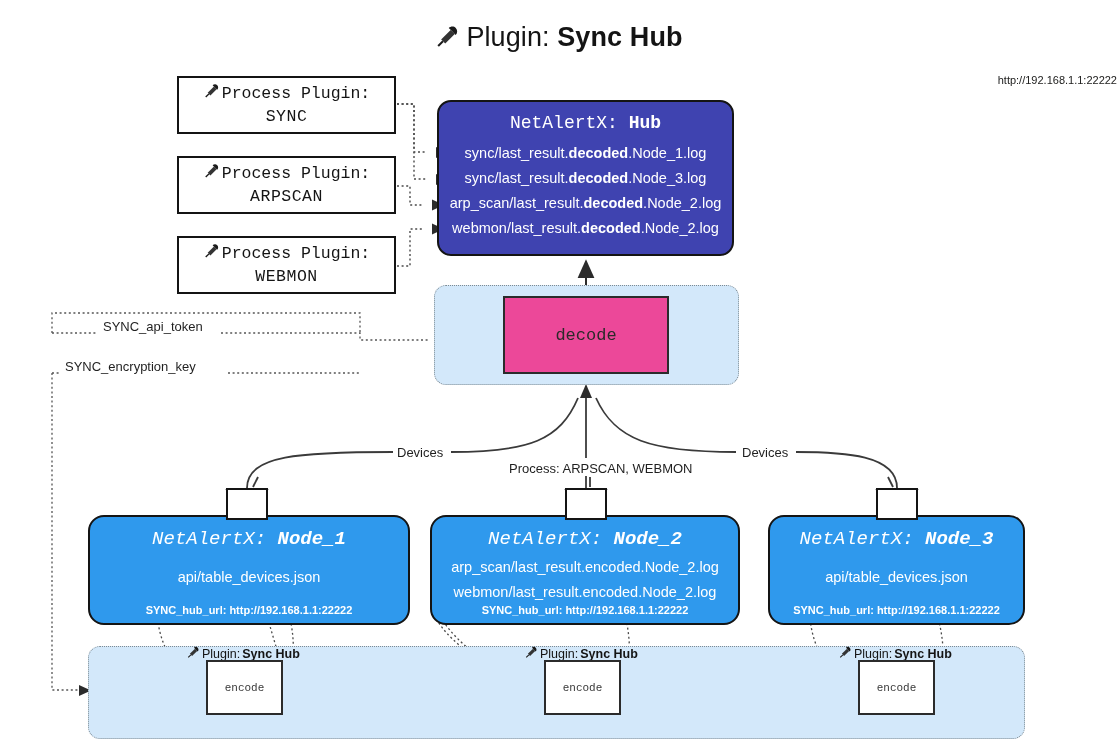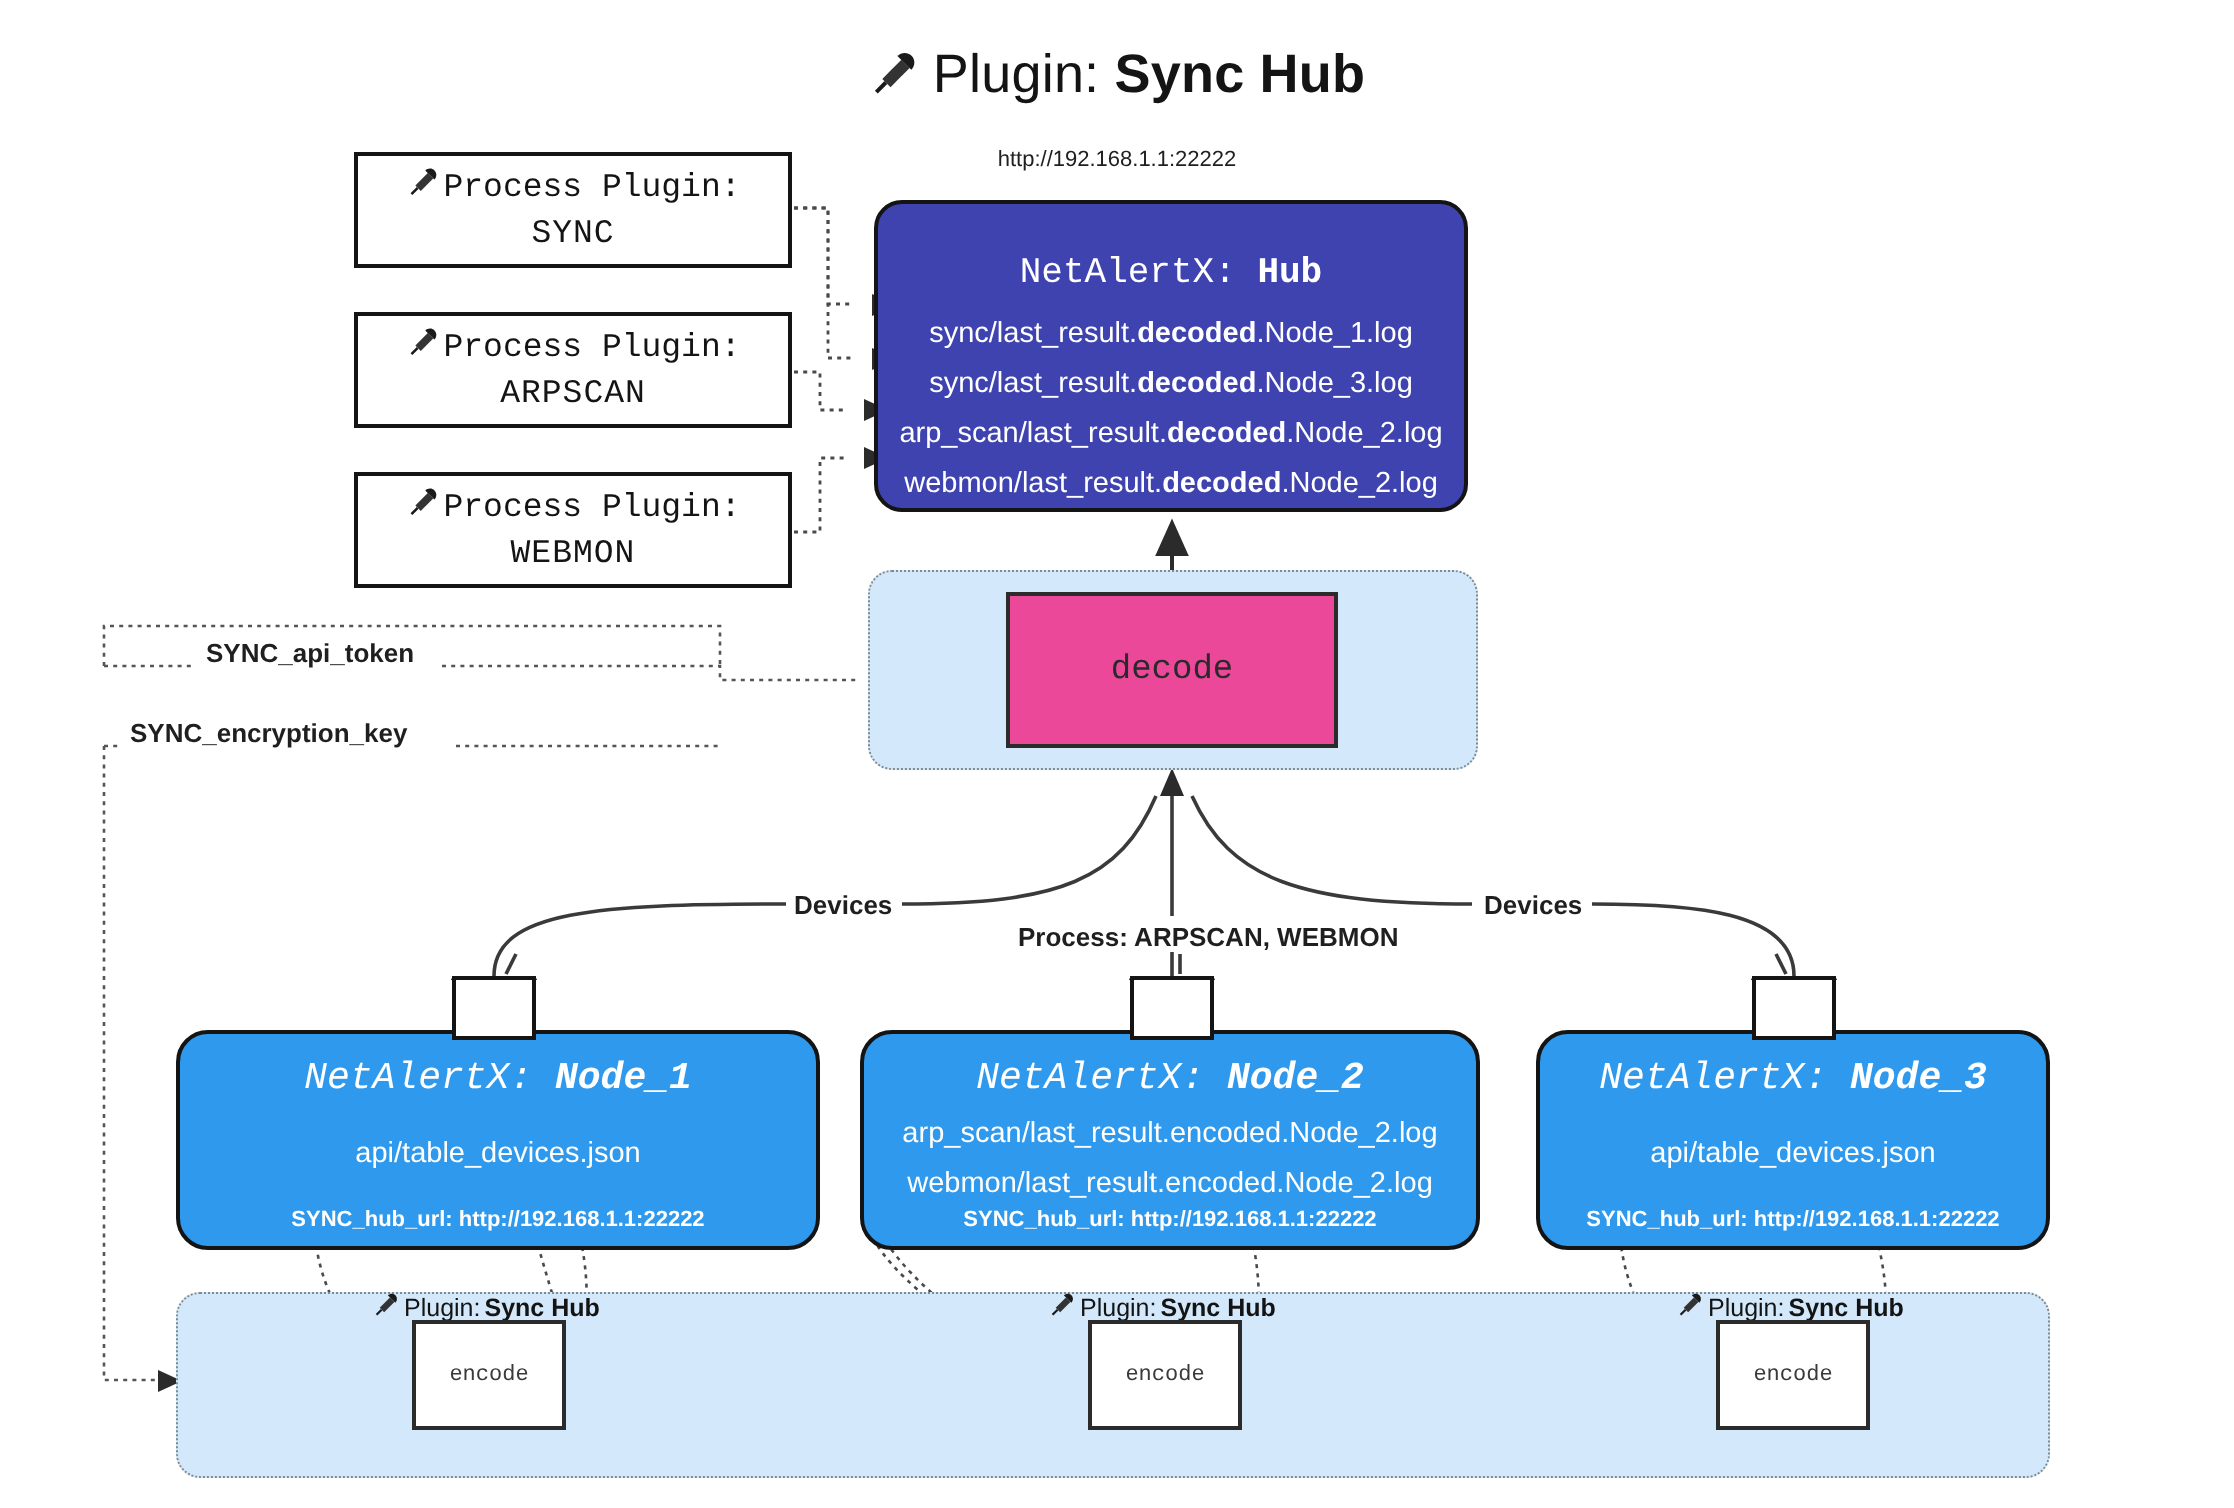--- a/index.html
+++ b/index.html
@@ -9,55 +9,55 @@
   .lay{position:absolute;left:0;top:0;width:1117px;height:754px;}
   #svg-layer{z-index:1;}
   #dom-layer{z-index:2;}
   .abs{position:absolute;box-sizing:border-box;}
 
   
   #title{left:0;top:16px;width:1117px;text-align:center;font-size:27px;
          line-height:42px;color:#141414;letter-spacing:.1px;}
   #title .plug{display:inline-block;vertical-align:-3px;margin-right:6px;}
   #title b{font-weight:bold;}
-  #hub-url{left:0;top:74px;width:1117px;text-align:center;font-size:11px;color:#20201f;}
+  #hub-url{left:0;top:74px;width:1117px;text-align:right;font-size:11px;color:#20201f;}
 
   
   .pbox{width:219px;height:58px;background:#fff;border:2px solid #141414;
         font-family:"Liberation Mono","DejaVu Sans Mono",monospace;
         font-size:16.5px;color:#141414;text-align:center;
         display:flex;flex-direction:column;align-items:center;justify-content:center;
         line-height:22px;}
   .pbox .l1{display:flex;align-items:center;gap:2px;justify-content:space-between;}
   .pbox .l2{letter-spacing:.5px;}
   #pbox1{left:177px;top:76px;}
   #pbox2{left:177px;top:156px;}
   #pbox3{left:177px;top:236px;}
 
   
   #hub{left:437px;top:100px;width:297px;height:156px;background:#3f43b0;
        border:2.5px solid #141414;border-radius:14px;color:#ffffff;
-       padding-top:22px;}
+       padding-top:8px;}
   #hub .hubtitle{font-family:"Liberation Mono","DejaVu Sans Mono",monospace;
        font-size:18px;text-align:center;line-height:26px;color:#fff;}
   #hub .hubtitle b{font-weight:bold;}
   #hub .rows{margin-top:5px;}
   #hub .row{font-size:14.5px;line-height:25px;text-align:center;color:#fff;
             white-space:nowrap;}
   #hub .row b{font-weight:bold;}
 
   
   #decode-wrap{left:434px;top:285px;width:305px;height:100px;background:#d3e8fa;
        border:1.6px dotted #7e8a92;border-radius:12px;}
   #decode{left:503px;top:296px;width:166px;height:78px;background:#ec4899;
        border:2.2px solid #2b2b2b;display:flex;align-items:center;justify-content:center;
        font-family:"Liberation Mono","DejaVu Sans Mono",monospace;font-size:17px;color:#2a2a2a;}
 
   
-  .elabel{font-size:13px;color:#1f1f1f;background:#ffffff;padding:0 4px;white-space:nowrap;font-weight:bold;}
+  .elabel{font-size:13px;color:#1f1f1f;background:#ffffff;padding:0 4px;white-space:nowrap;}
   #lab-dev-l{left:393px;top:445px;}
   #lab-dev-r{left:738px;top:445px;}
   #lab-plugins{left:505px;top:461px;}
   #lab-token{left:99px;top:319px;}
   #lab-key{left:61px;top:359px;}
 
   
   .node{height:110px;background:#2f99ed;border:2.5px solid #141414;border-radius:16px;
         color:#ffffff;}
   .node .ntitle{font-family:"Liberation Mono","DejaVu Sans Mono",monospace;

